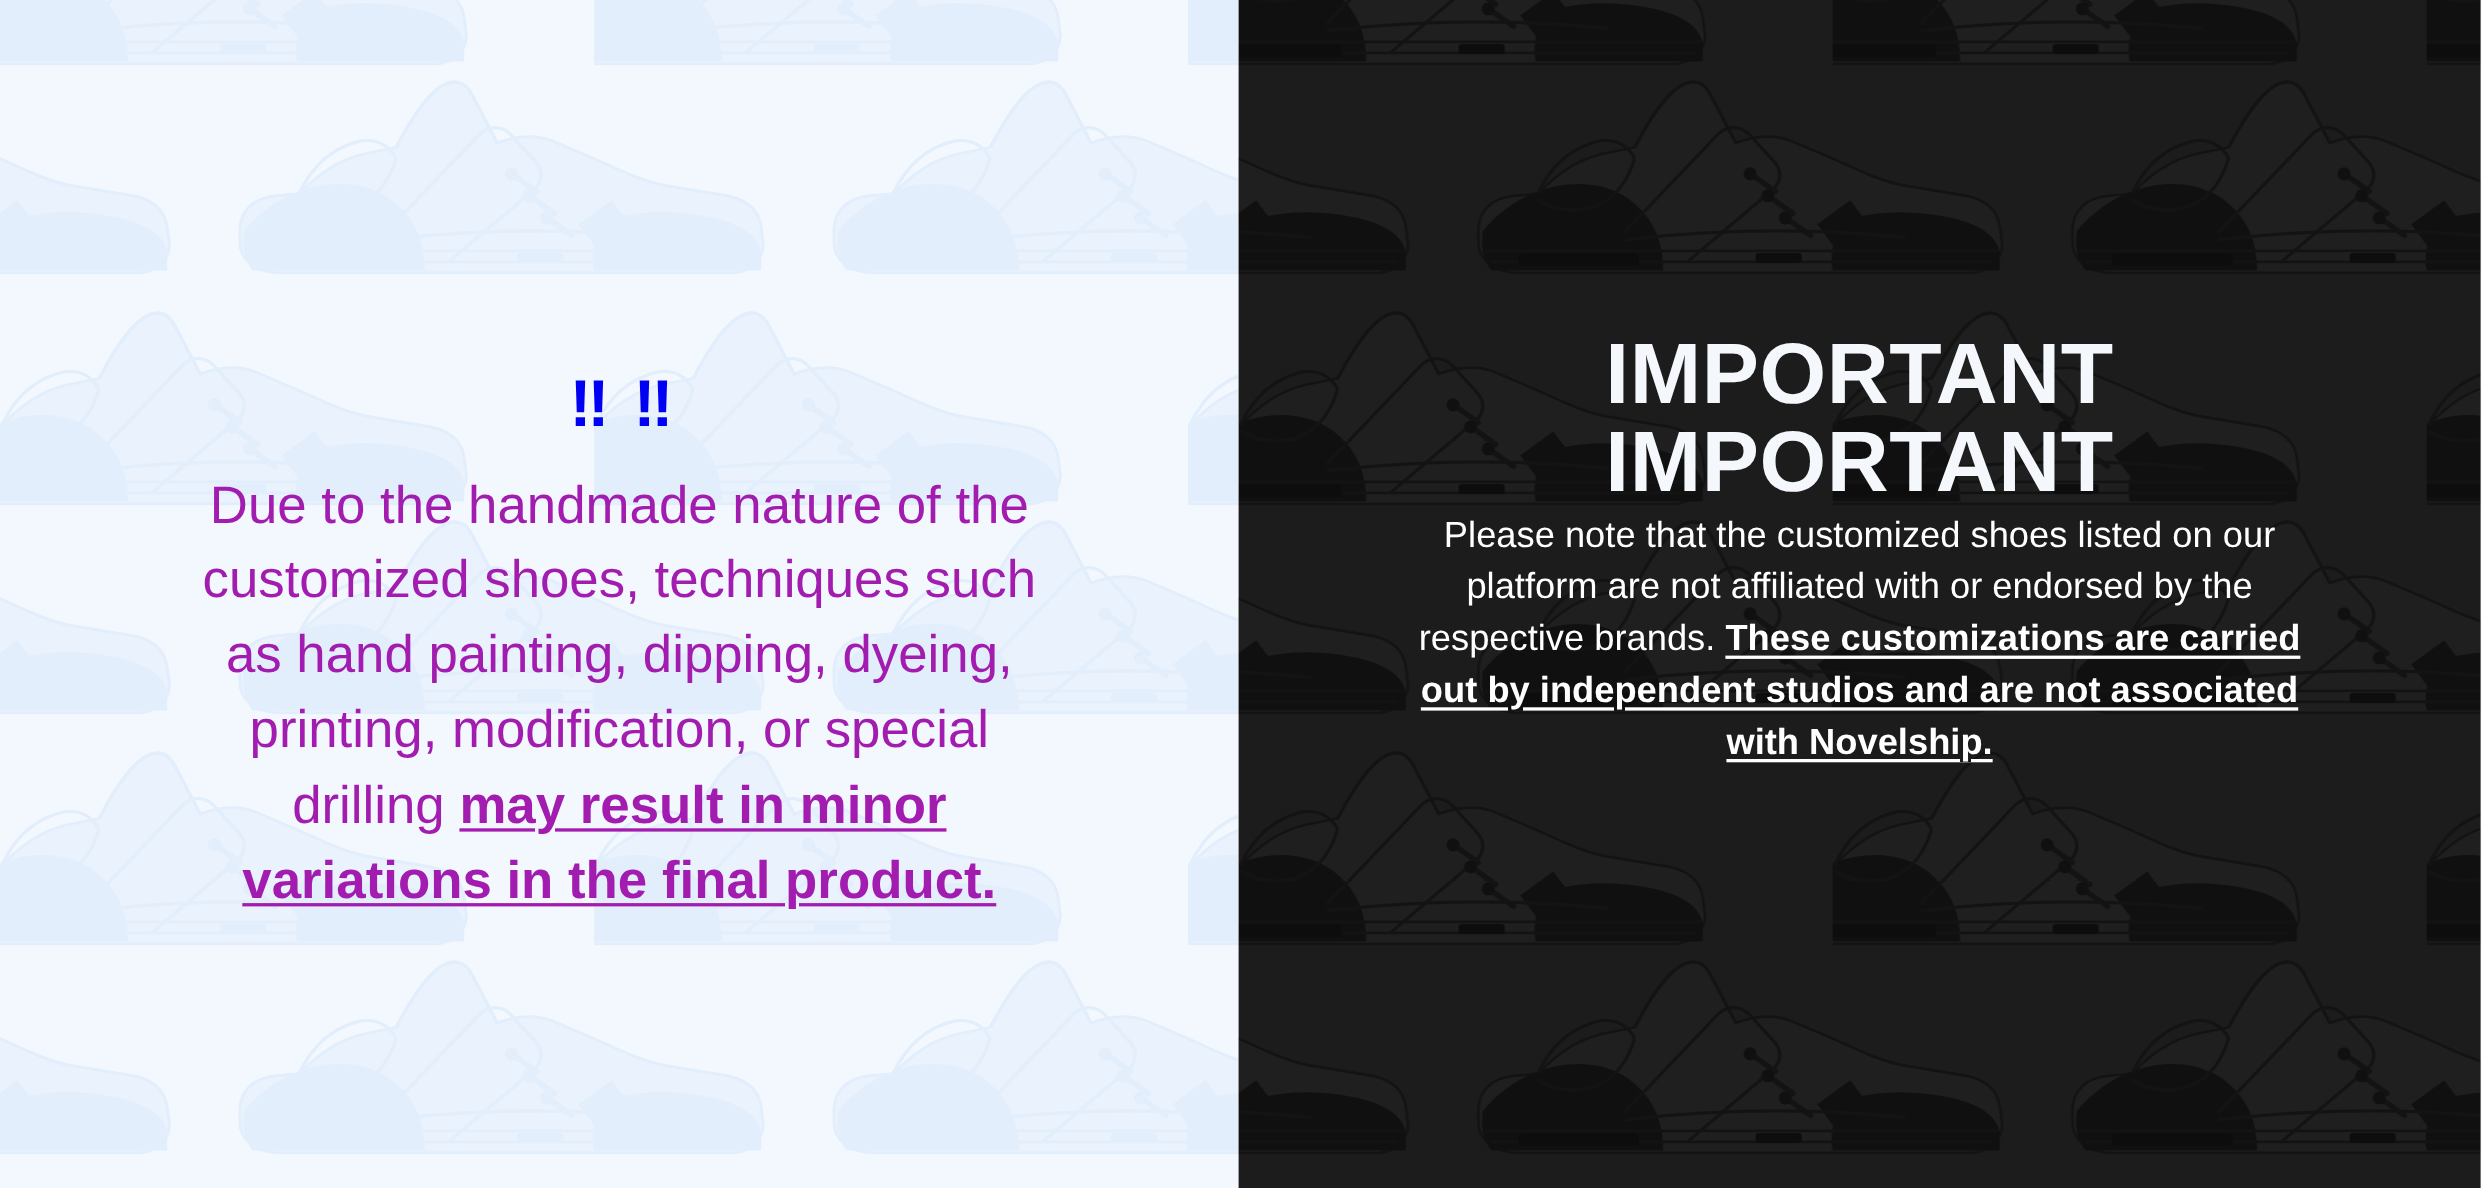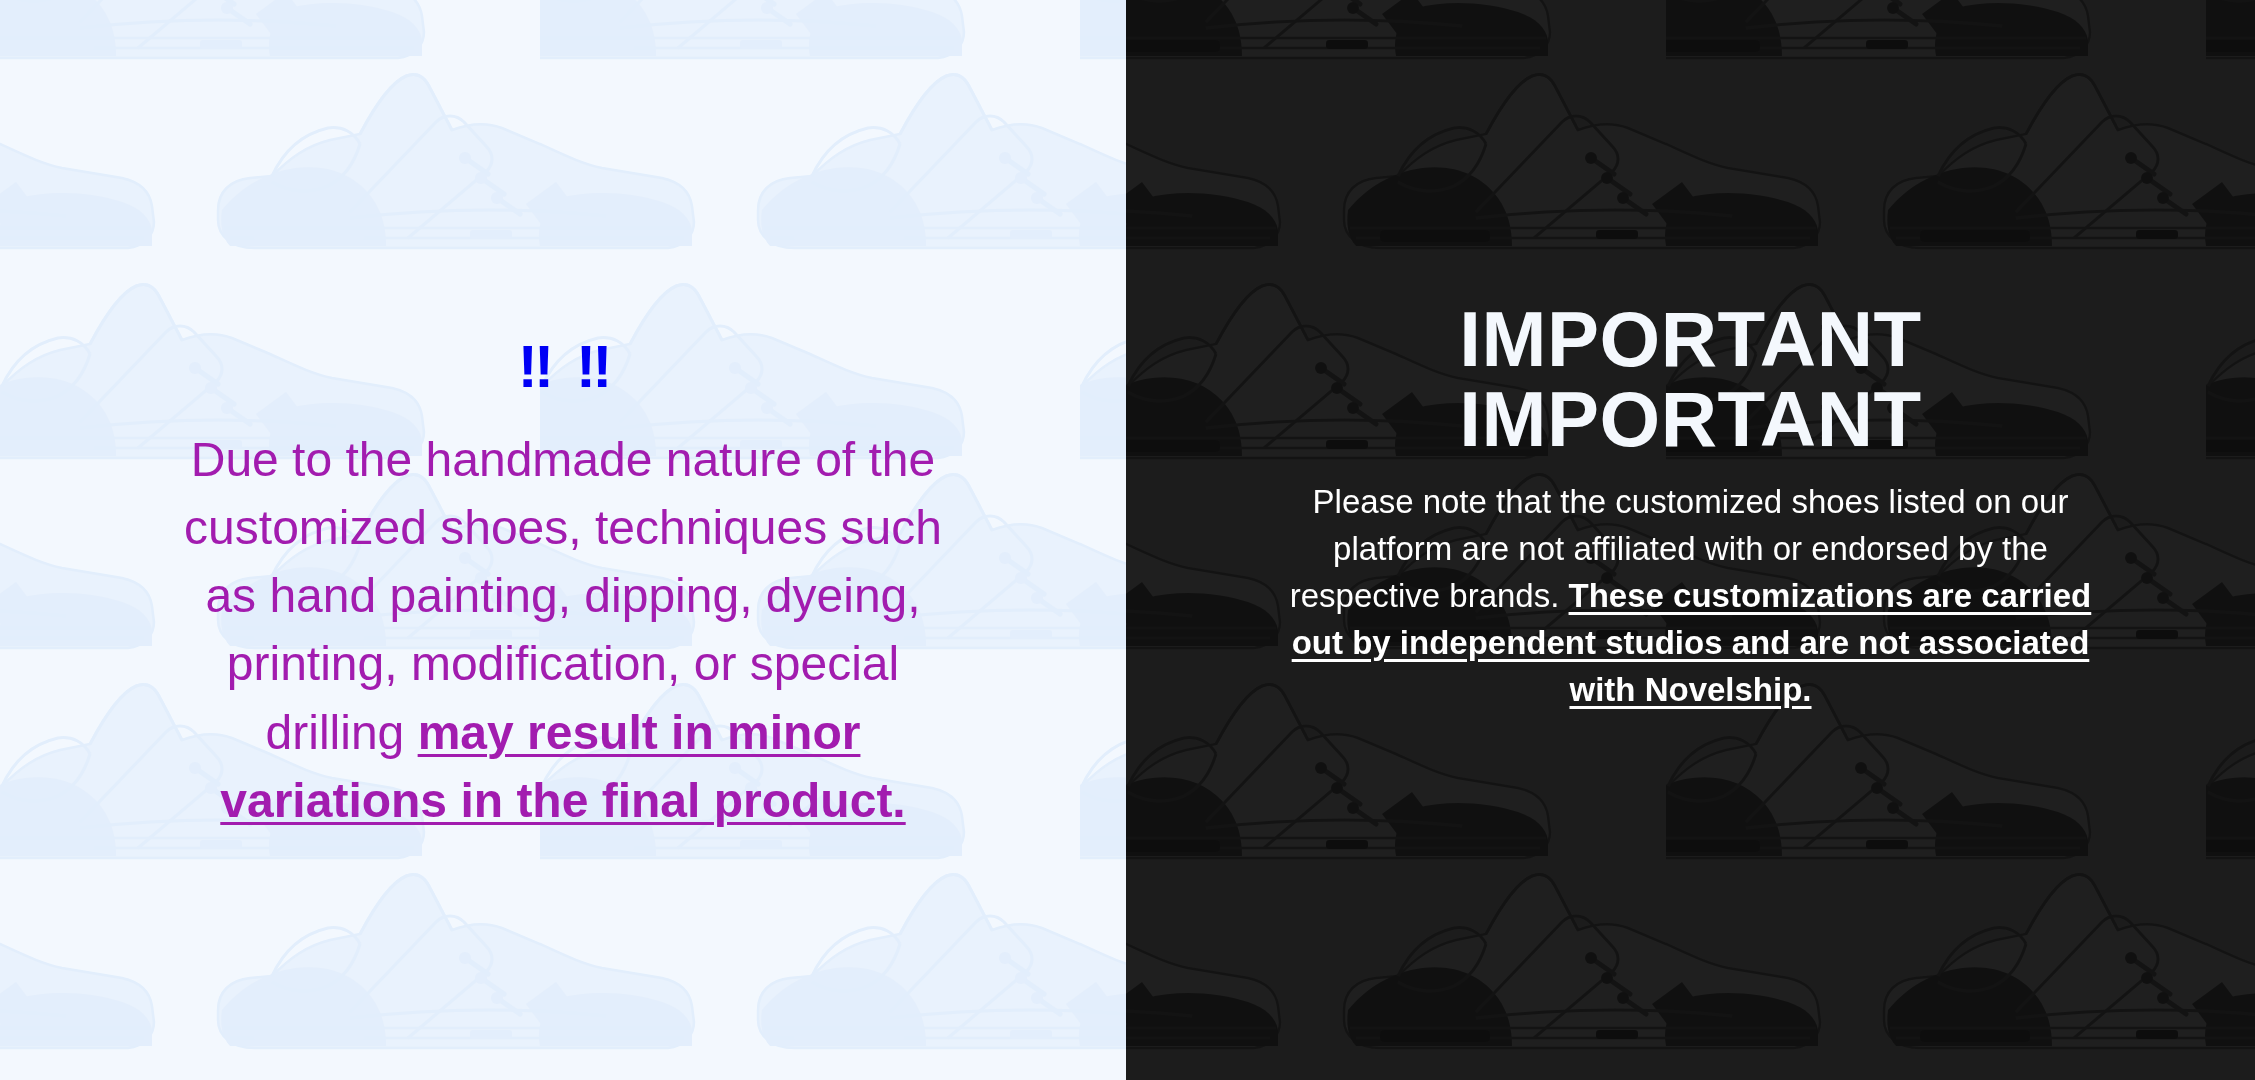--- a/index.html
+++ b/index.html
@@ -94,21 +94,21 @@
   }
   .body-left {
     font-size:48px;
     color:#a21caf;
     width:800px;
   }
   .body-right {
     font-size:33px;
     color:#ffffff;
     width:820px;
-    margin-top:20px;
+    margin-top:4px;
   }
 
   .emph {
     font-weight:700;
     text-decoration:underline;
     text-underline-offset:5px;
     text-decoration-thickness:3px;
   }
 </style>
 </head>

